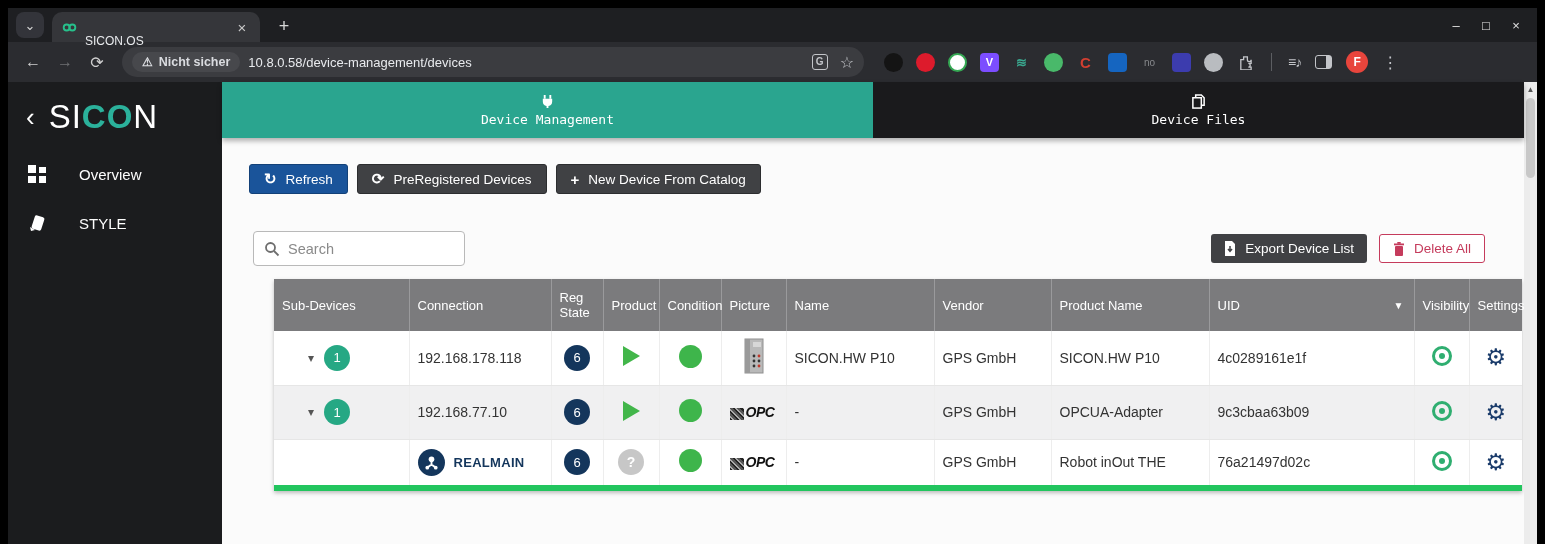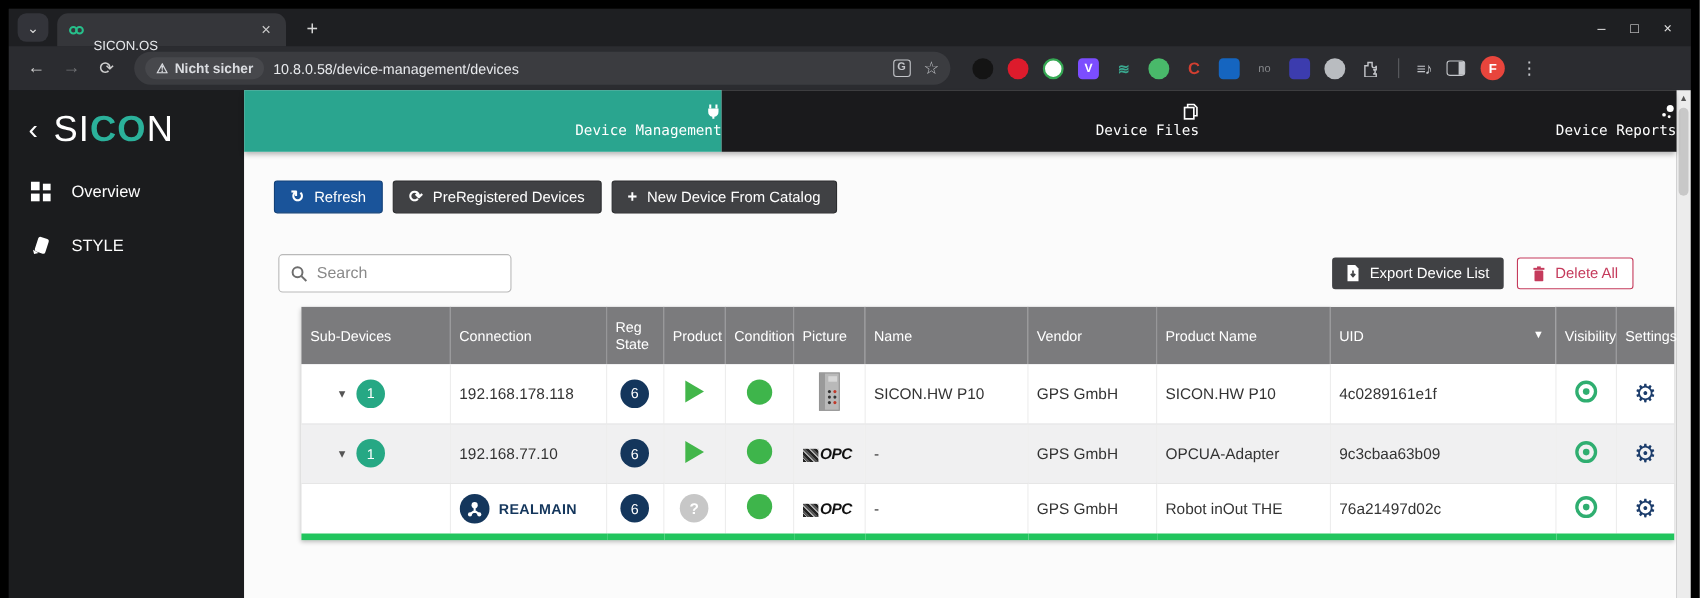--- a/index.html
+++ b/index.html
@@ -52,27 +52,27 @@
   .kebab { color:#c3c5c9; font-size:16px; width:14px; text-align:center; }
   .playlist-ic { color:#c3c5c9; font-size:14px; letter-spacing:-1px; }
 
   
   .page { position:absolute; top:74px; left:0; right:0; bottom:0; display:flex; }
   .sidebar { width:214px; background:#1b1c1e; color:#fff; flex:0 0 214px; }
   .side-head { display:flex; align-items:center; gap:14px; padding:16px 8px 14px 18px; }
   .back-chevron { color:#fff; font-size:26px; line-height:22px; }
   .logo { font-size:33px; letter-spacing:1px; font-weight:400; white-space:nowrap; }
   .logo .teal { color:#2bb19b; font-weight:bold; }
-  .side-item { display:flex; align-items:center; gap:18px; padding:15px 20px; font-size:15px; color:#fdfdfd; cursor:pointer; }
+  .side-item { display:flex; align-items:center; gap:32px; padding:15px 20px; font-size:15px; color:#fdfdfd; cursor:pointer; }
   .side-item svg { flex:0 0 auto; }
 
   .main { flex:1; position:relative; background:#fafafa; }
   .nav { display:flex; height:56px; box-shadow:0 3px 5px rgba(0,0,0,.3); position:relative; z-index:2; }
   .nav-tab { flex:1; background:#1a1a1c; color:#fff; display:flex; flex-direction:column;
-    align-items:flex-end; justify-content:center; gap:3px; font-family:"DejaVu Sans Mono",monospace;
+    align-items:center; justify-content:center; gap:3px; font-family:"DejaVu Sans Mono",monospace;
     font-size:13px; cursor:pointer; }
   .nav-tab.active { background:#2aa58f; }
 
   .content { position:absolute; top:56px; left:0; right:0; bottom:0; background:#fbfbfb; }
 
   .btn-row { position:absolute; top:26px; left:27px; display:flex; gap:9px; }
   .btn { height:30px; display:flex; align-items:center; gap:9px; padding:0 14px; border-radius:3px;
     color:#fff; font-size:13.5px; cursor:pointer; border:1px solid #2c2d2f; }
   .btn-blue { background:#1a549a; border-color:#134178; }
   .btn-dark { background:#404144; }
@@ -234,28 +234,20 @@
             <path d="M3 5h10v3a5 5 0 0 1-4 4.9V15H7v-2.1A5 5 0 0 1 3 8z" fill="#fff"></path>
           </svg>
           <span>Device Management</span>
         </div>
         <div class="nav-tab">
           <svg width="15" height="15" viewBox="0 0 16 16">
             <rect x="2" y="4" width="9" height="11" fill="none" stroke="#fff" stroke-width="1.6"></rect>
             <path d="M5 4V1h6l3 3v8h-3" fill="none" stroke="#fff" stroke-width="1.6"></path>
           </svg>
           <span>Device Files</span>
-        </div>
-        <div class="nav-tab">
-          <svg width="15" height="15" viewBox="0 0 16 16">
-            <circle cx="10" cy="5" r="3.4" fill="#fff"></circle>
-            <circle cx="4" cy="11" r="1.8" fill="#fff"></circle>
-            <circle cx="9" cy="13" r="1.4" fill="#fff"></circle>
-          </svg>
-          <span>Device Reports</span>
         </div>
       </div>
 
       <div class="content">
         <div class="btn-row">
           <div class="btn btn-blue">
             <span class="gly">↻</span>
             <span>Refresh</span>
           </div>
           <div class="btn btn-dark">

